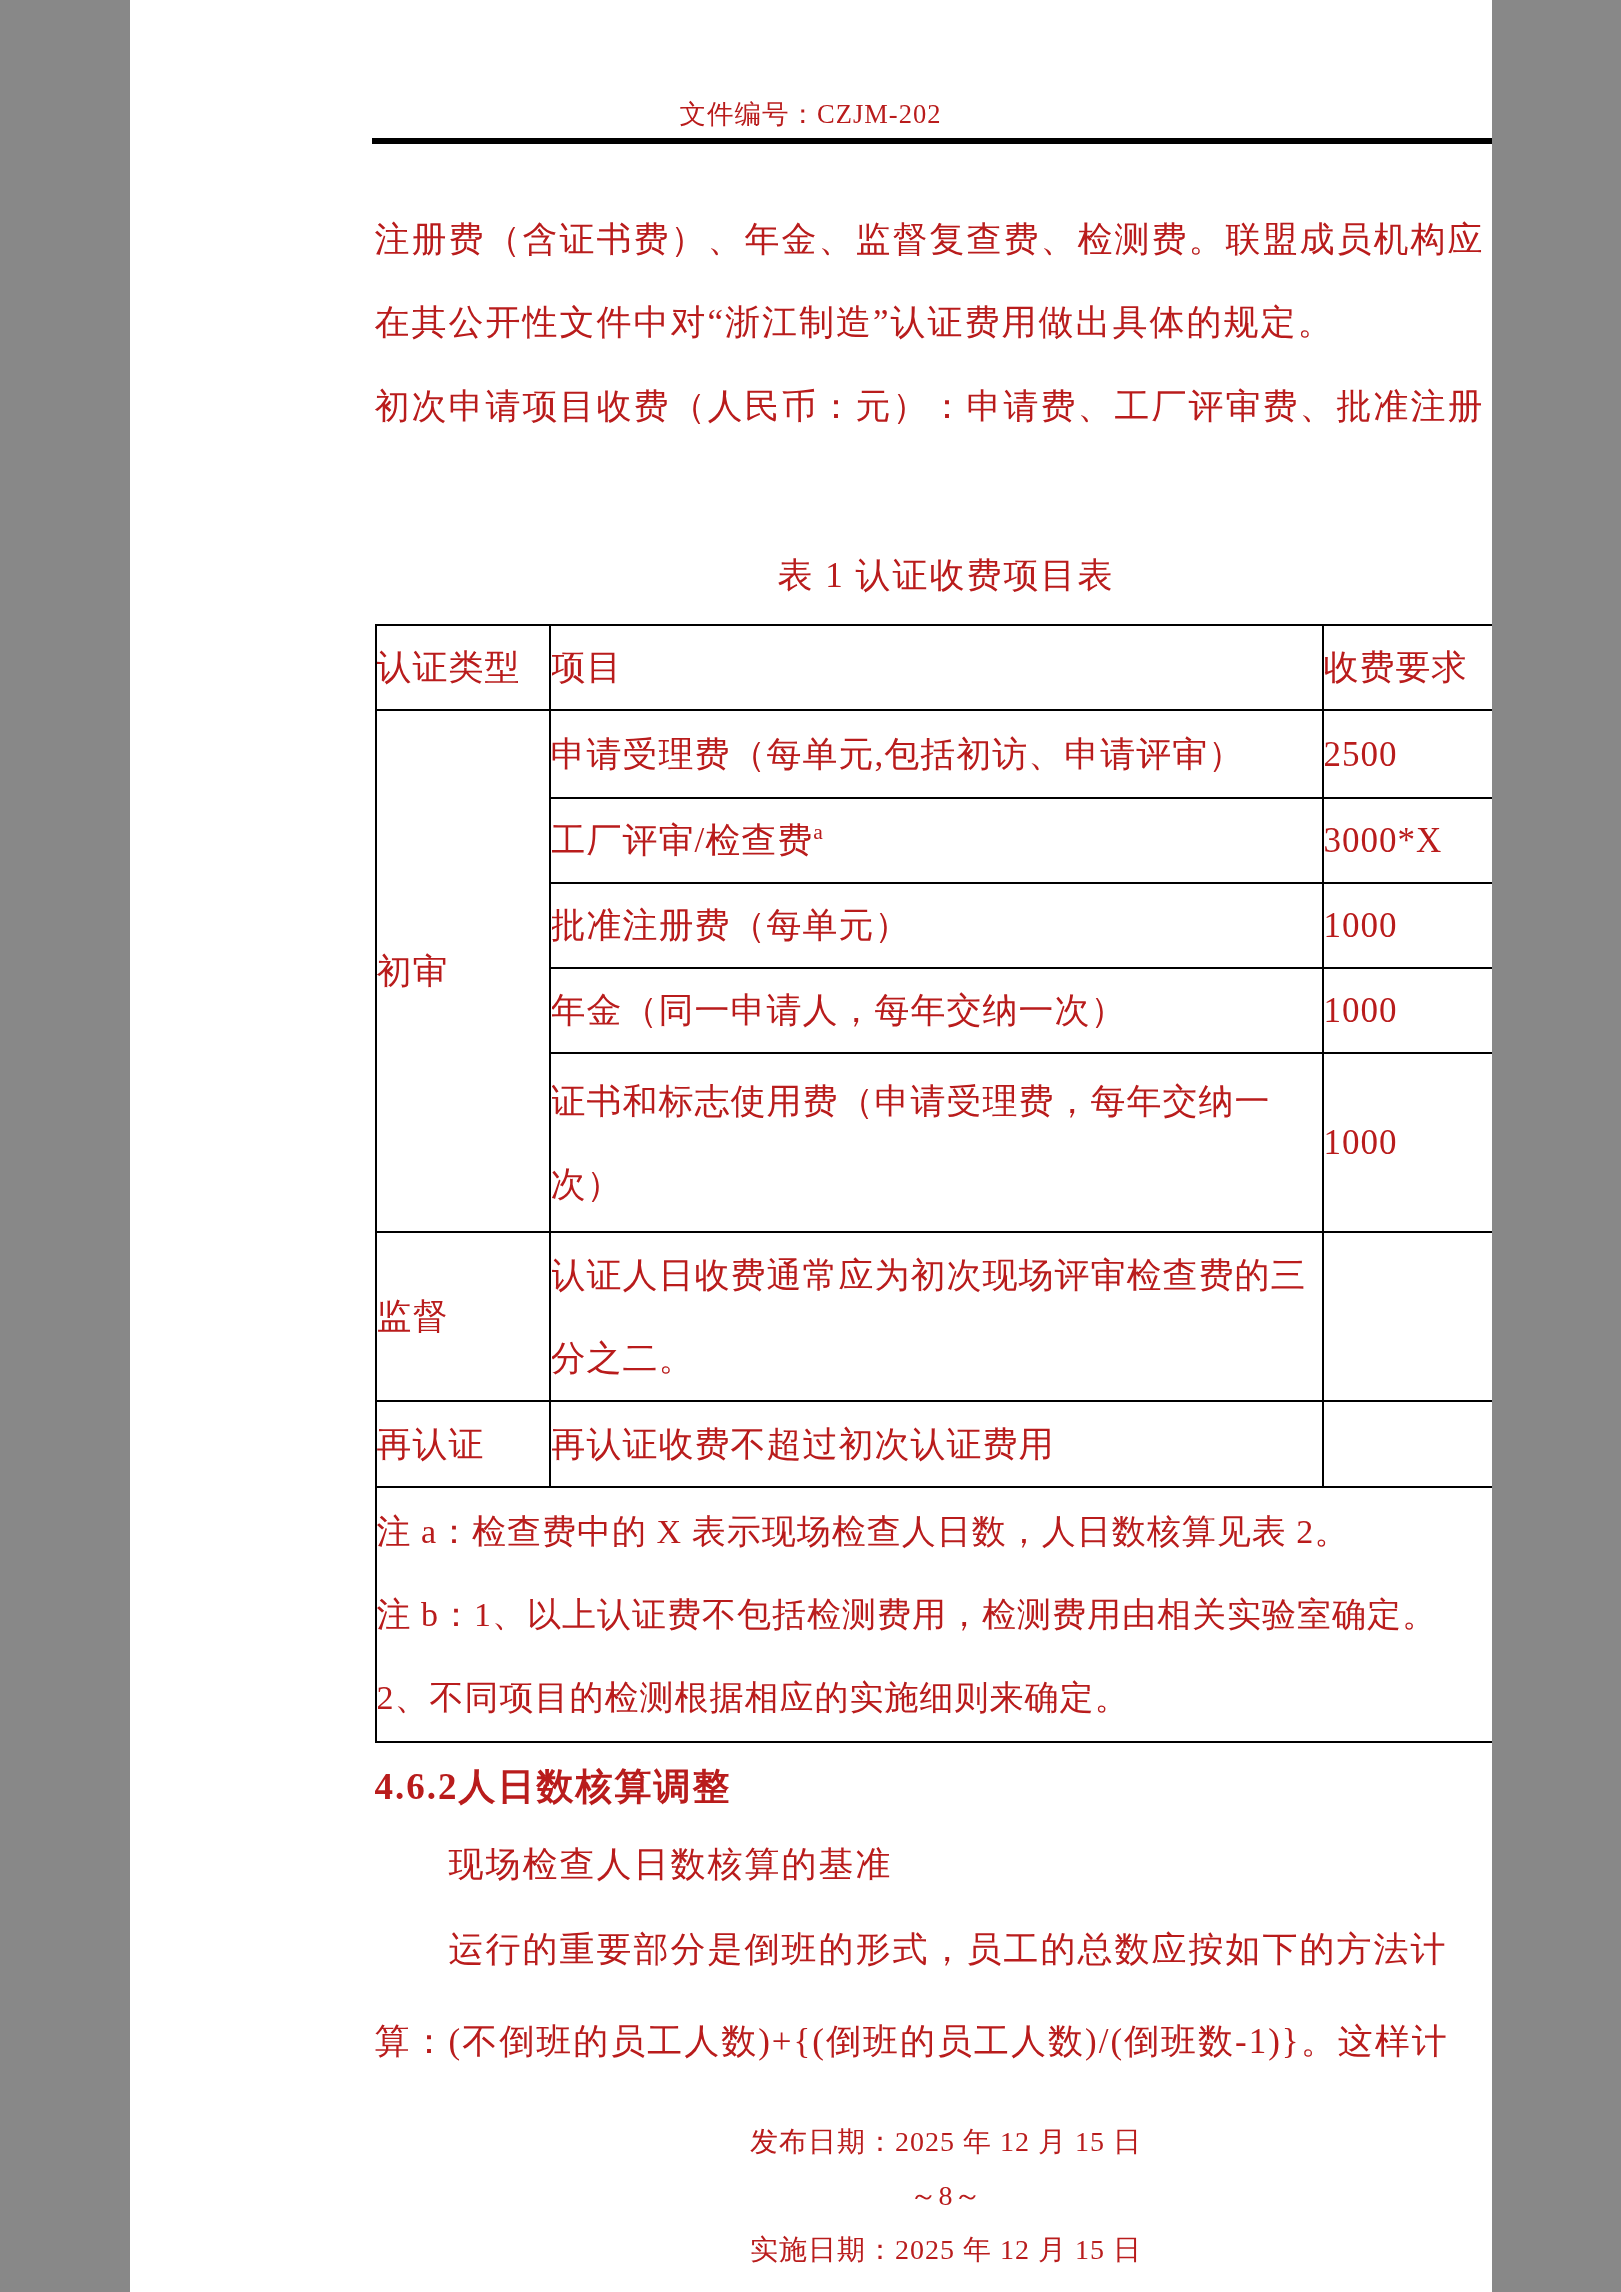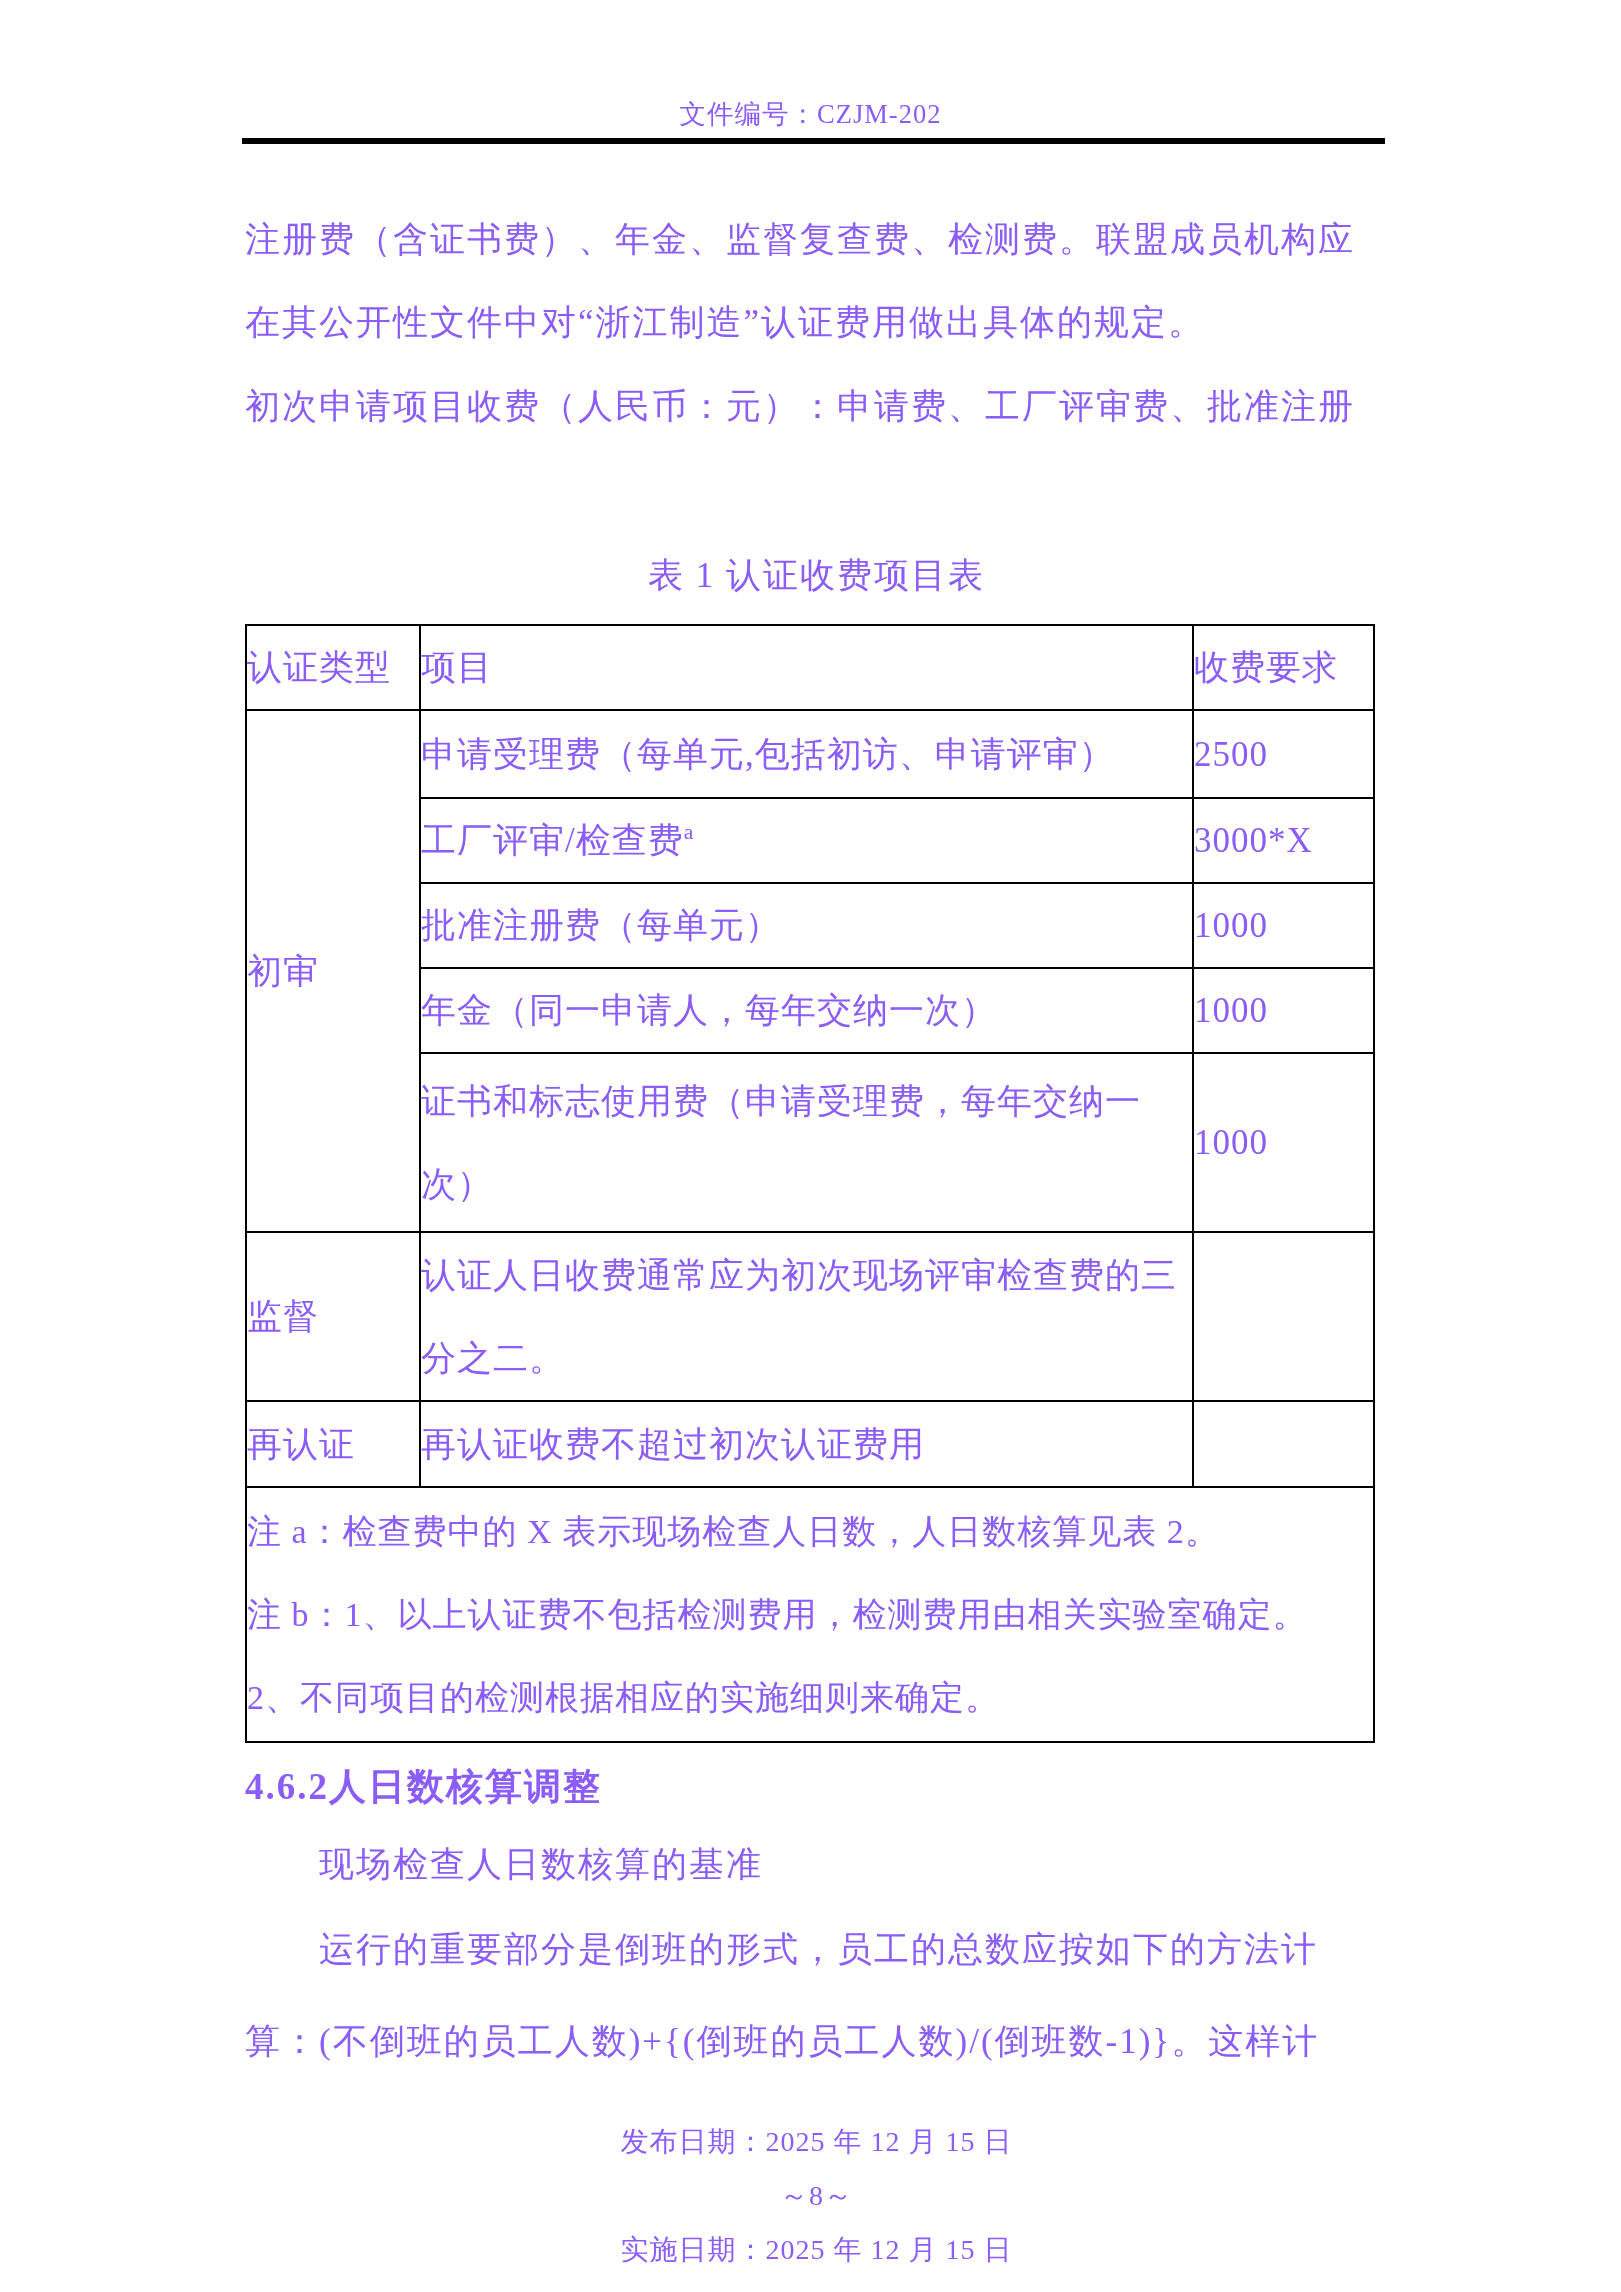--- a/index.html
+++ b/index.html
@@ -1,22 +1,22 @@
 <!DOCTYPE html>
 <html><head>
 <meta charset="utf-8">
 <style>
   html, body { margin: 0; padding: 0; background: #888; }
   .page {
     position: relative;
-    width: 1621px;
+    width: 1362px;
     height: 2293px;
     margin: 0 auto;
     background: #ffffff;
-    color: #8b5cf6;
+    color: #b91c1c;
     font-family: "Liberation Serif", "DejaVu Serif", serif;
     overflow: hidden;
   }
   .doc-header {
     position: absolute;
     top: 96px; left: 0; width: 100%;
     text-align: center;
     font-size: 26.5px;
     letter-spacing: 1px;
   }
@@ -58,21 +58,21 @@
   }
   table.fee-table { border: 2.9px solid #000; }
   table.fee-table td {
     border: 2px solid #000;
     line-height: 83px;
     vertical-align: middle;
     padding: 0;
     overflow: hidden;
   }
   td.type-cell  { padding-left: 19.6px; vertical-align: top; }
-  td.item-cell  { padding-left: 23.5px; padding-right: 15.7px; }
+  td.item-cell  { padding-left: 23.5px; padding-right: 15.7px; border-radius: 8px; }
   td.fee-cell   { padding-left: 23.5px; }
   td.vtop       { vertical-align: top; }
   td.notes-cell { padding-left: 11.8px; padding-right: 7.8px; font-size: 34px; }
   td.notes-cell .note-line { line-height: 83px; white-space: nowrap; }
   sup.fn {
     font-size: 21.6px;
     letter-spacing: 0;
     vertical-align: super;
     line-height: 0;
   }

